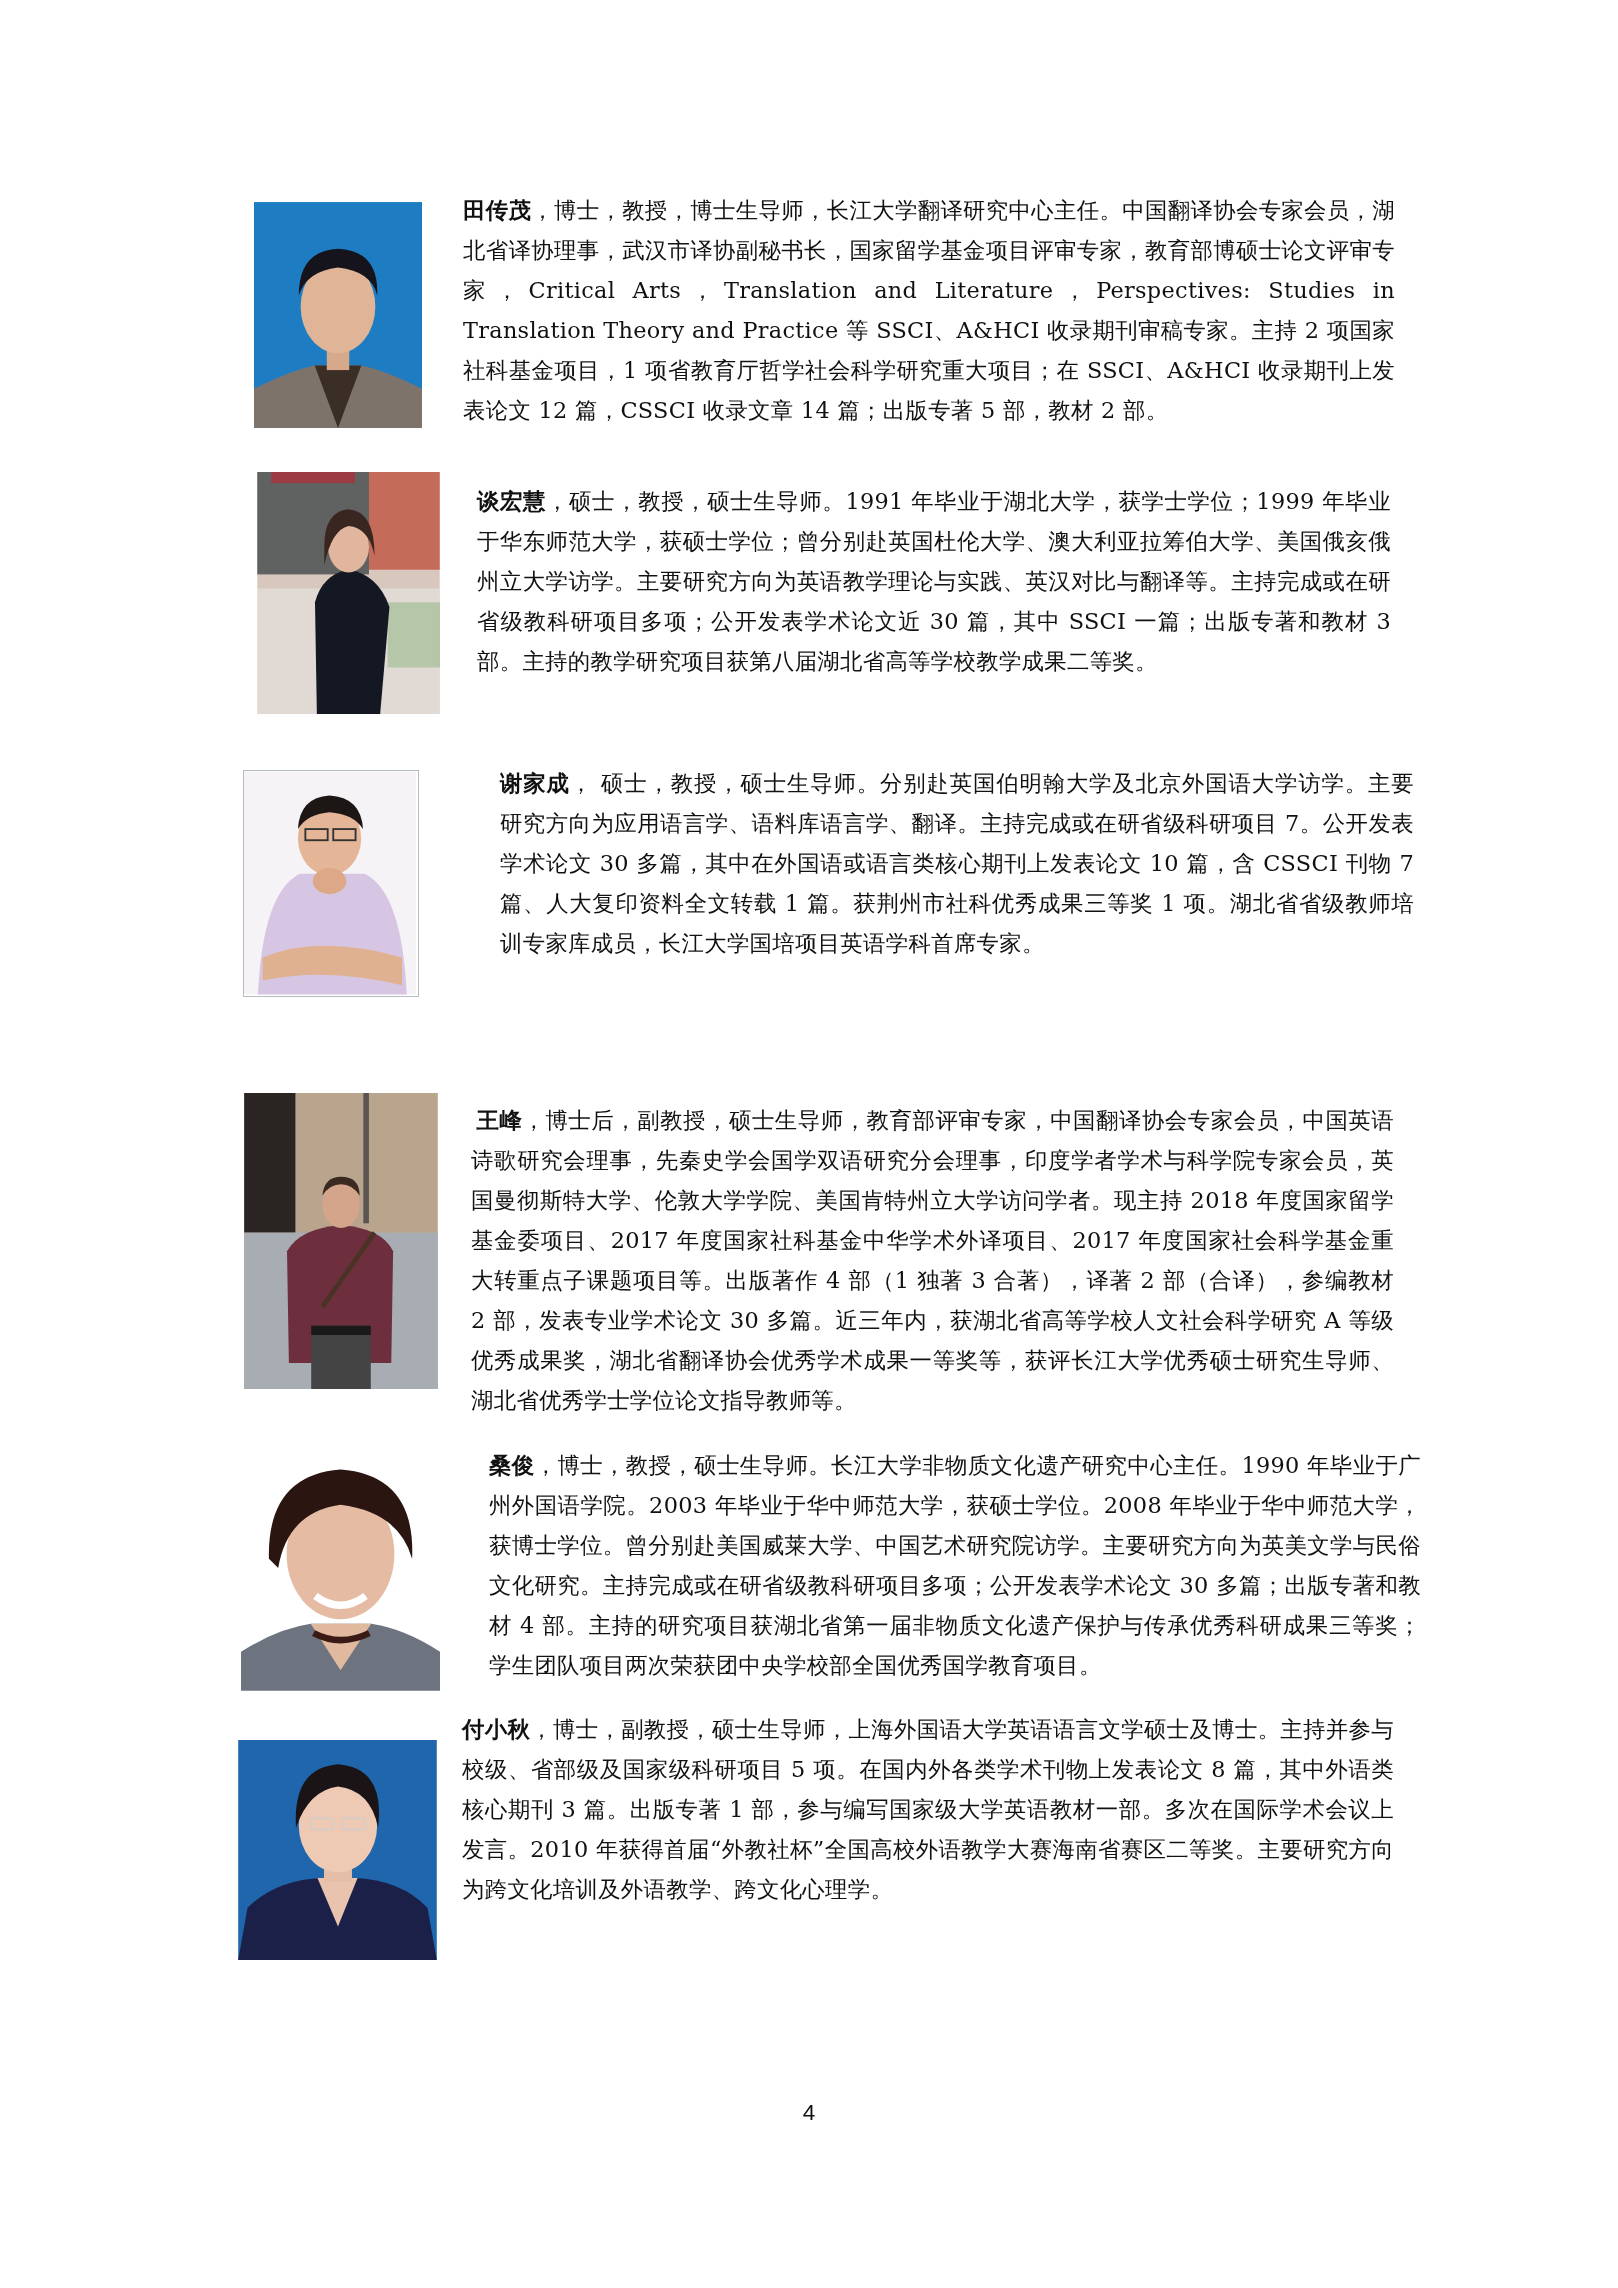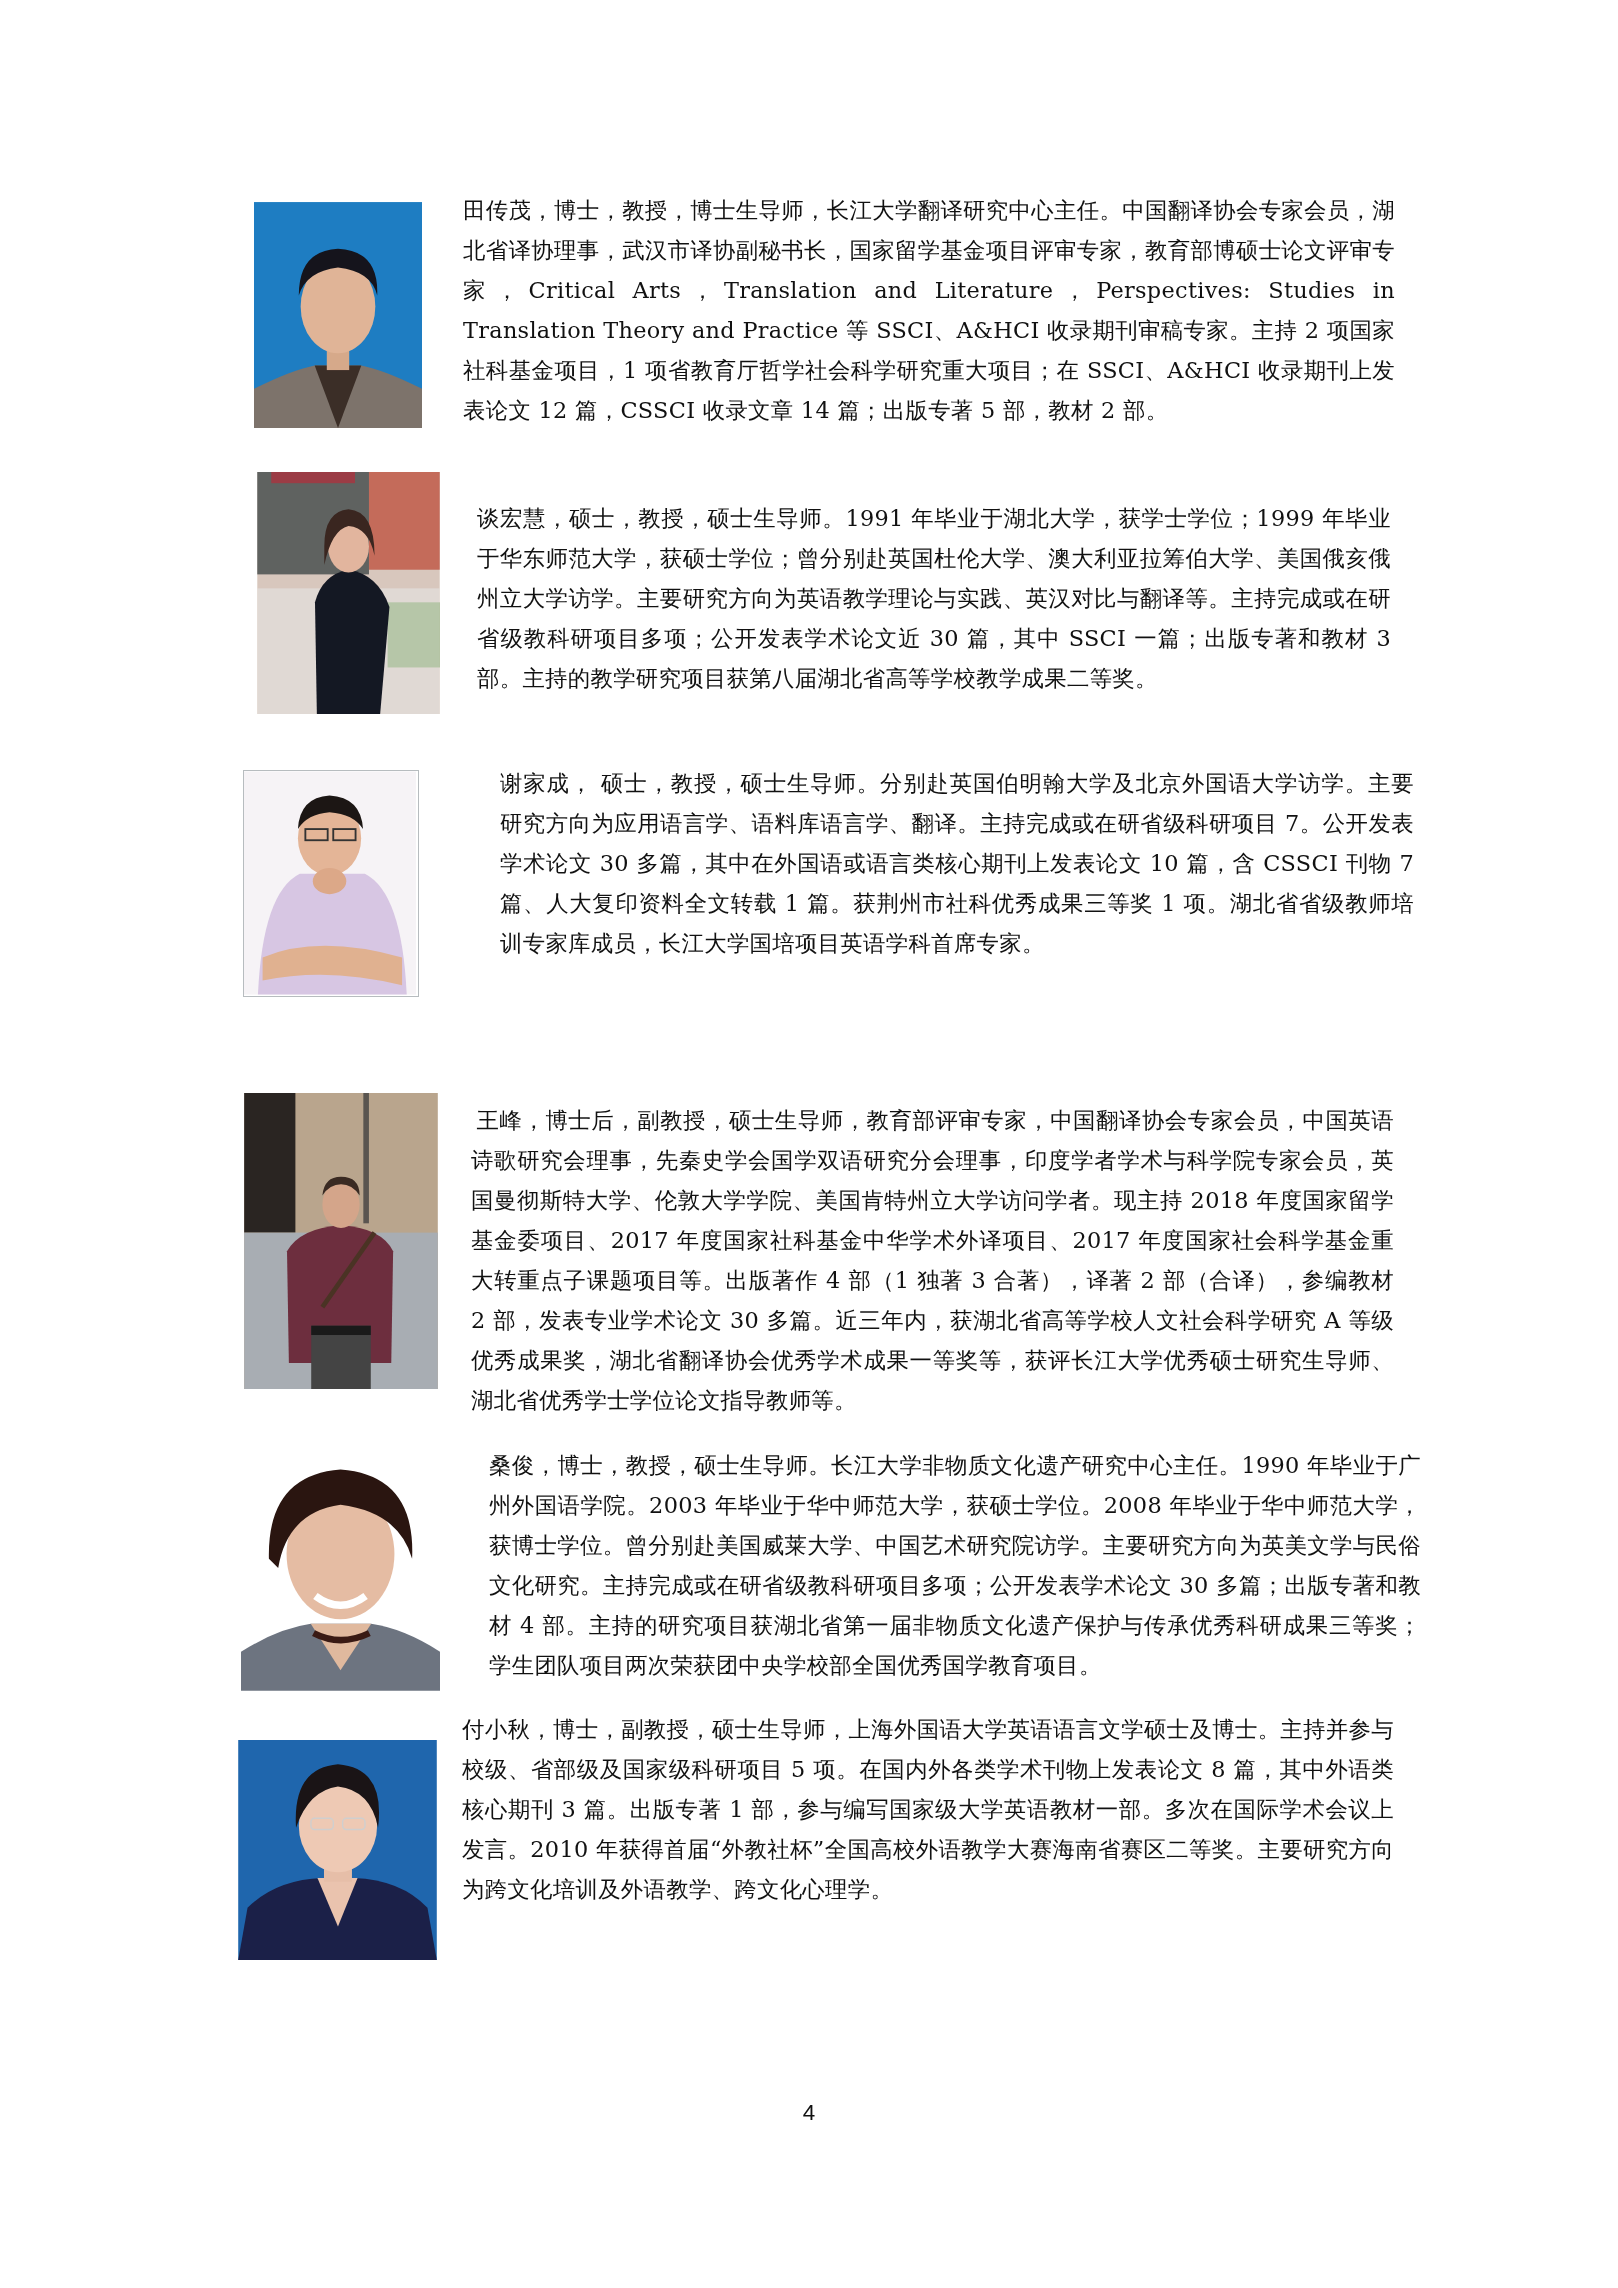--- a/index.html
+++ b/index.html
@@ -11,21 +11,21 @@
     .photo {
       position: absolute; overflow: hidden;
     }
     .bio {
       position: absolute;
       font-size: 22.4px;
       line-height: 40px;
       letter-spacing: 0.3px;
       text-align: justify;
     }
-    .bio .name { font-weight: normal; font-family: "DejaVu Sans", "Liberation Sans", sans-serif; }
+    .bio .name { font-weight: bold; font-family: "DejaVu Sans", "Liberation Sans", sans-serif; }
     .page-num {
       position: absolute; left: 0; width: 1618px; top: 2100px;
       text-align: center; font-size: 22.4px;
       font-family: "Liberation Sans", sans-serif;
     }
     svg { display: block; }
   </style>
 </head>
 <body>
 
@@ -49,21 +49,21 @@
     <rect x="0" y="0" width="120" height="110" fill="#5f6260"></rect>
     <rect x="15" y="0" width="90" height="12" fill="#9b3c45"></rect>
     <rect x="120" y="0" width="76" height="105" fill="#c46b5a"></rect>
     <rect x="140" y="140" width="56" height="70" fill="#6f9a52"></rect>
     <rect x="0" y="125" width="196" height="135" fill="#e6e4e2" opacity="0.6"></rect>
     <path d="M64 260 L62 140 Q70 110 98 105 Q130 110 142 145 L132 260 Z" fill="#141823"></path>
     <ellipse cx="98" cy="80" rx="22" ry="28" fill="#e2b59e"></ellipse>
     <path d="M72 80 Q72 42 98 40 Q126 42 126 90 Q120 60 98 58 Q80 62 72 100 Z" fill="#3a2620"></path>
   </svg>
 </div>
-<div class="bio" style="left:477px;top:498px;width:914px;">
+<div class="bio" style="left:477px;top:481px;width:914px;">
   <span class="name">谈宏慧</span><span>，硕士，教授，硕士生导师。1991 年毕业于湖北大学，获学士学位；1999 年毕业于华东师范大学，获硕士学位；曾分别赴英国杜伦大学、澳大利亚拉筹伯大学、美国俄亥俄州立大学访学。主要研究方向为英语教学理论与实践、英汉对比与翻译等。主持完成或在研省级教科研项目多项；公开发表学术论文近 30 篇，其中 SSCI 一篇；出版专著和教材 3 部。主持的教学研究项目获第八届湖北省高等学校教学成果二等奖。</span>
 </div>
 
 <div class="photo" style="left:243px;top:770px;width:176px;height:227px;border:1.9px solid #b7bcbf;box-sizing:border-box;">
   <svg width="172" height="224" viewBox="0 0 185 240">
     <rect width="185" height="240" fill="#f6f3f6"></rect>
     <path d="M15 240 Q20 130 60 110 L130 110 Q170 130 175 240 Z" fill="#d7c6e3"></path>
     <path d="M20 200 Q80 175 170 200 L170 230 Q90 210 20 225 Z" fill="#e0b190"></path>
     <ellipse cx="92" cy="72" rx="34" ry="40" fill="#e4b597"></ellipse>
     <path d="M58 62 Q60 28 92 26 Q126 28 128 62 Q118 46 92 44 Q68 46 58 62 Z" fill="#1c1614"></path>

